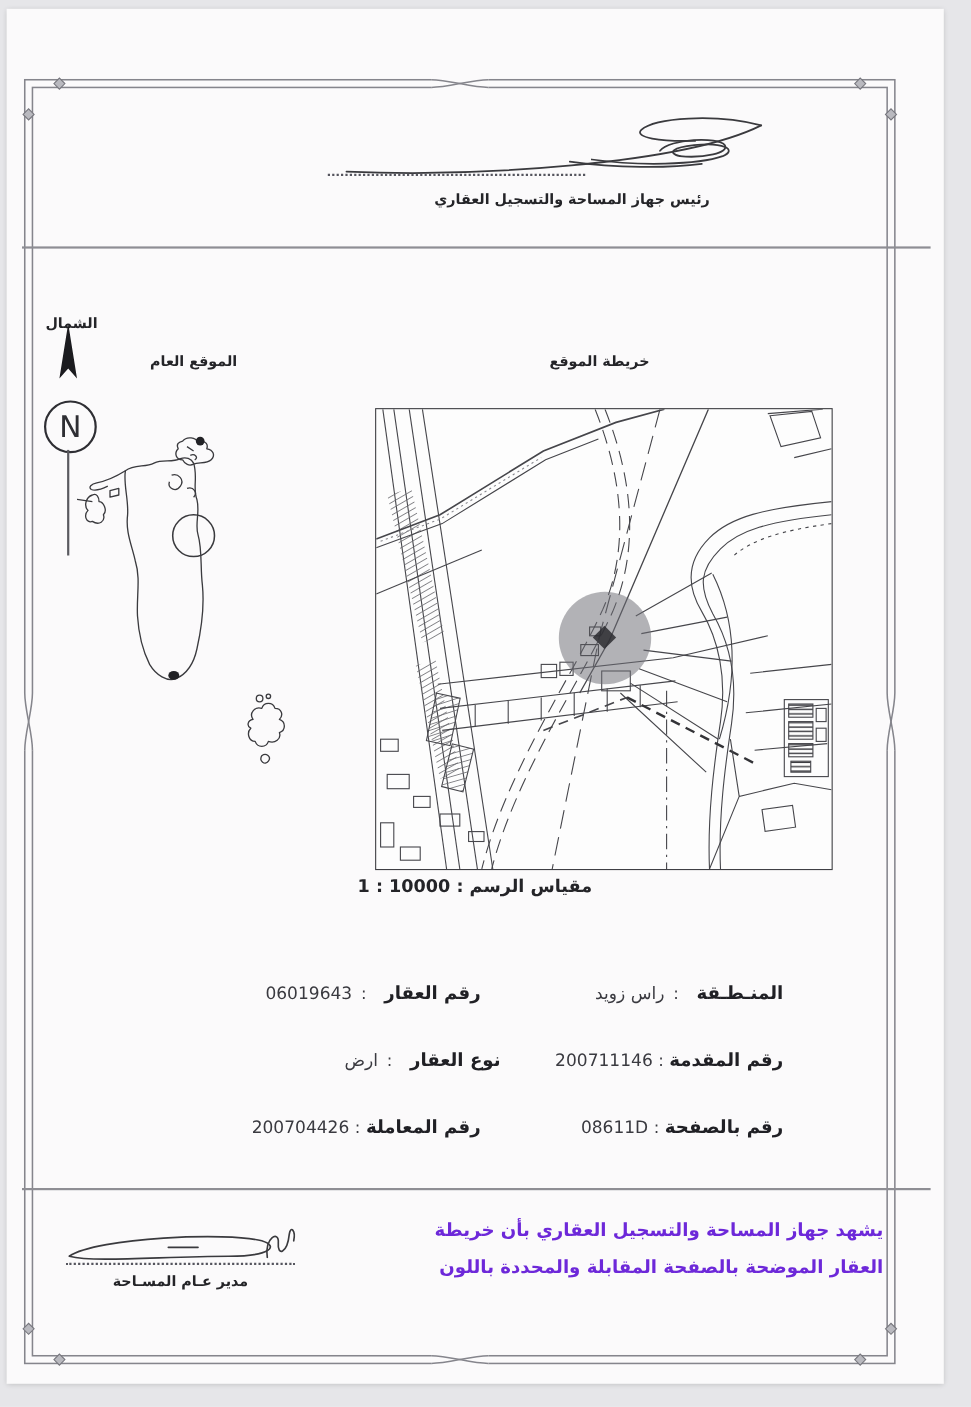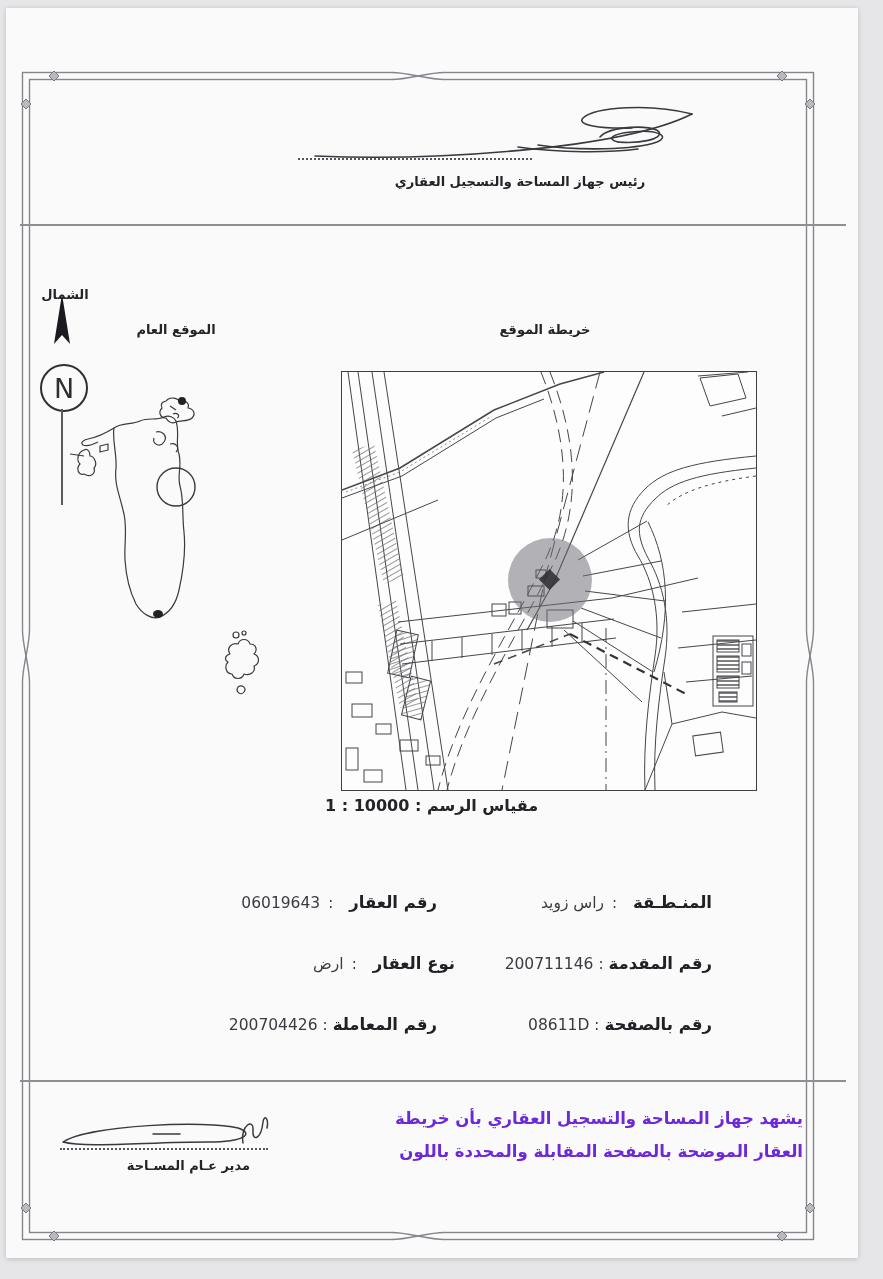--- a/index.html
+++ b/index.html
@@ -245,13 +245,13 @@
 </div>
 
 <svg class="abs" style="left:58px;top:1112px;" width="215" height="44" viewBox="0 0 215 44">
   <g stroke="#3a3a3e" stroke-width="1.5" fill="none" stroke-linecap="round">
     <path d="M5,30 C30,13 150,8 180,16 C196,21 188,30 150,30 C90,30 28,36 5,30"></path>
     <path d="M95,22 L122,22"></path>
     <path d="M185,31 C182,13 196,6 195,18 C194,30 203,28 205,10 C206,2 211,6 209,16"></path>
   </g>
 </svg>
 <div class="abs dots" style="left:60px;top:1148px;width:208px;"></div>
-<div class="abs ar h-ar" style="left:78px;top:1158px;width:172px;text-align:right;">مدير عـام المسـاحة</div>
+<div class="abs ar h-ar" style="left:78px;top:1158px;width:172px;text-align:center;">مدير عـام المسـاحة</div>
 
 </body></html>

